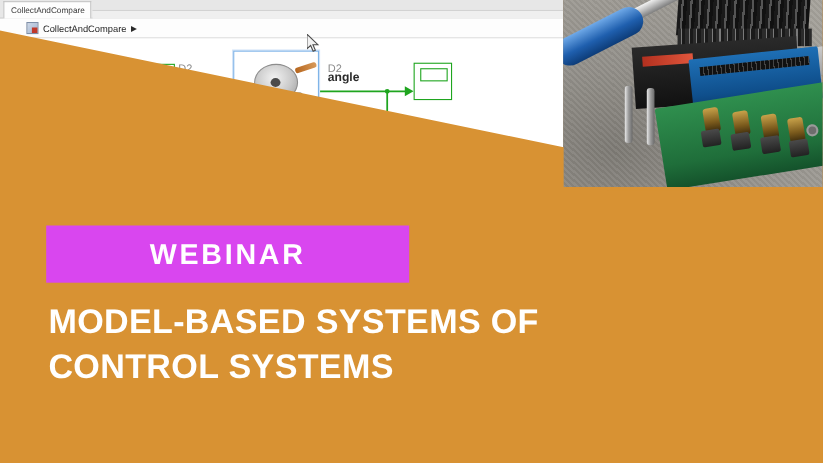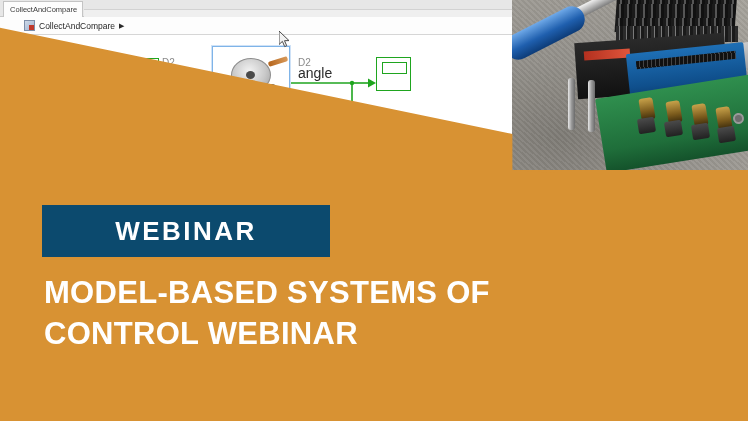--- a/index.html
+++ b/index.html
@@ -207,21 +207,21 @@
     text-align: center;
     line-height: 15px;
   }
   #lbl-out1 { left: 357px; top: 109px; font-size: 9.5px; color:#6e6e6e;}
 
   #wires { position: absolute; left: 0; top: 0; width: 490px; height: 155px; }
 
   #lbl-d2a  { left: 140px; top: 22px; color:#8a8a8a; font-size:10px; }
   #lbl-voltage-sig { left: 138px; top: 40px; color:#2b2b2b; font-size:9.5px; }
   #lbl-d2b  { left: 276px; top: 22px; color:#8a8a8a; font-size:10px; }
-  #lbl-angle { left: 276px; top: 30px; color:#2b2b2b; font-size:14px; }
+  #lbl-angle { left: 276px; top: 30px; color:#2b2b2b; font-size:11px;font-weight:bold; }
 
   
   .model-btn {
     position: absolute;
     height: 17px;
     border: 1px solid #b9b9b9;
     background: #f0f0f0;
     font-size: 8px;
     color: #333;
     display: flex; align-items: center; justify-content: center;
@@ -345,22 +345,22 @@
       68.5% 31.8%,
       0% 6.6%
     );
     pointer-events: none;
   }
 
   
   #webinar-badge {
     position: absolute;
     left: 42px; top: 205px;
-    width: 288px; height: 52px;
-    background: #0c4a6e;
+    width: 330px; height: 52px;
+    background: #d946ef;
     display: flex; align-items: center; justify-content: center;
   }
   #webinar-text {
     color: #ffffff;
     font-size: 26px;
     font-weight: bold;
     letter-spacing: 2.5px;
   }
   #main-title {
     position: absolute;
@@ -515,20 +515,20 @@
   </div>
 
   <div id="orange-overlay"></div>
 
   <div id="webinar-badge">
     <span id="webinar-text">WEBINAR</span>
   </div>
 
   <div id="main-title">
     <span class="ln">MODEL-BASED SYSTEMS OF</span>
-    <span class="ln">CONTROL WEBINAR</span>
+    <span class="ln">CONTROL SYSTEMS</span>
   </div>
 
   <svg id="cursor" viewBox="0 0 12 18">
     <polygon points="0,0 0,13.5 3.4,10.4 5.7,15.6 7.7,14.7 5.5,9.7 10,9.6" fill="#f2f2f2" stroke="#4a4a4a" stroke-width="1"></polygon>
   </svg>
 
 </div>
 
 </body></html>

